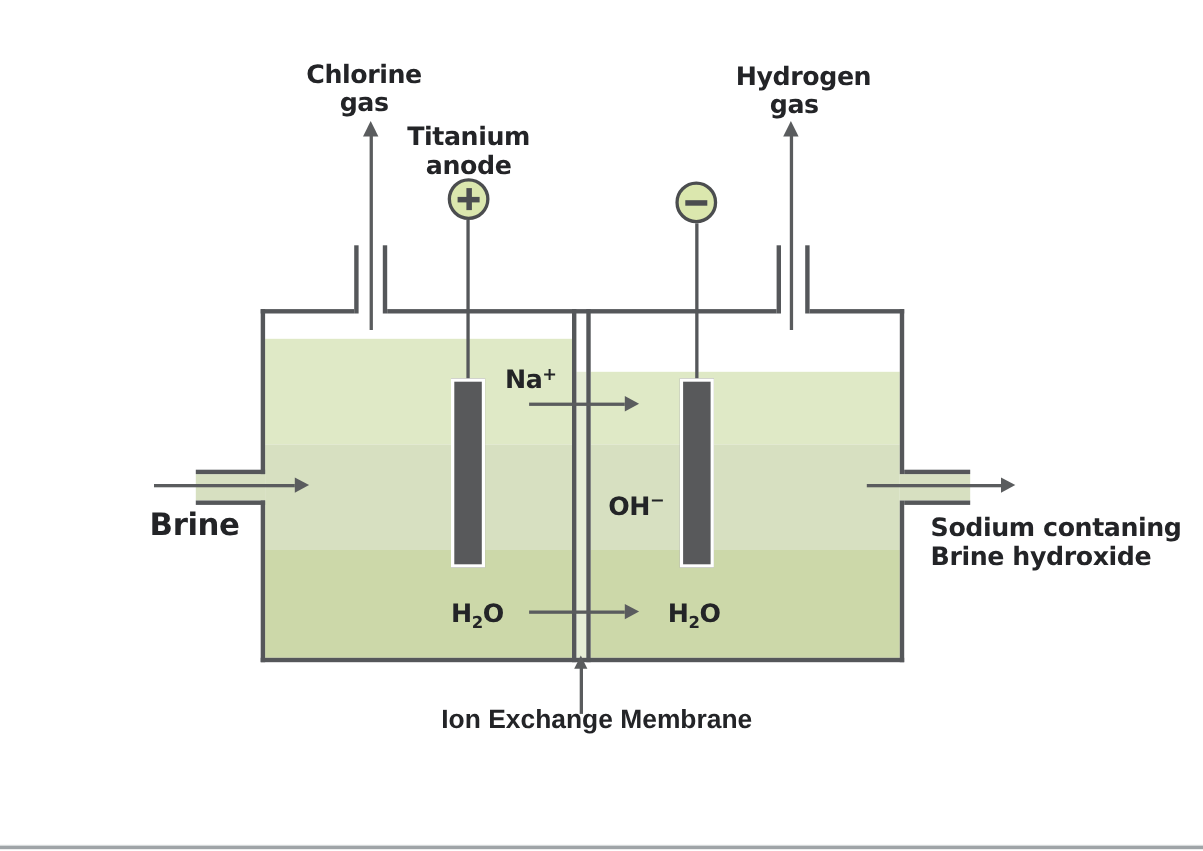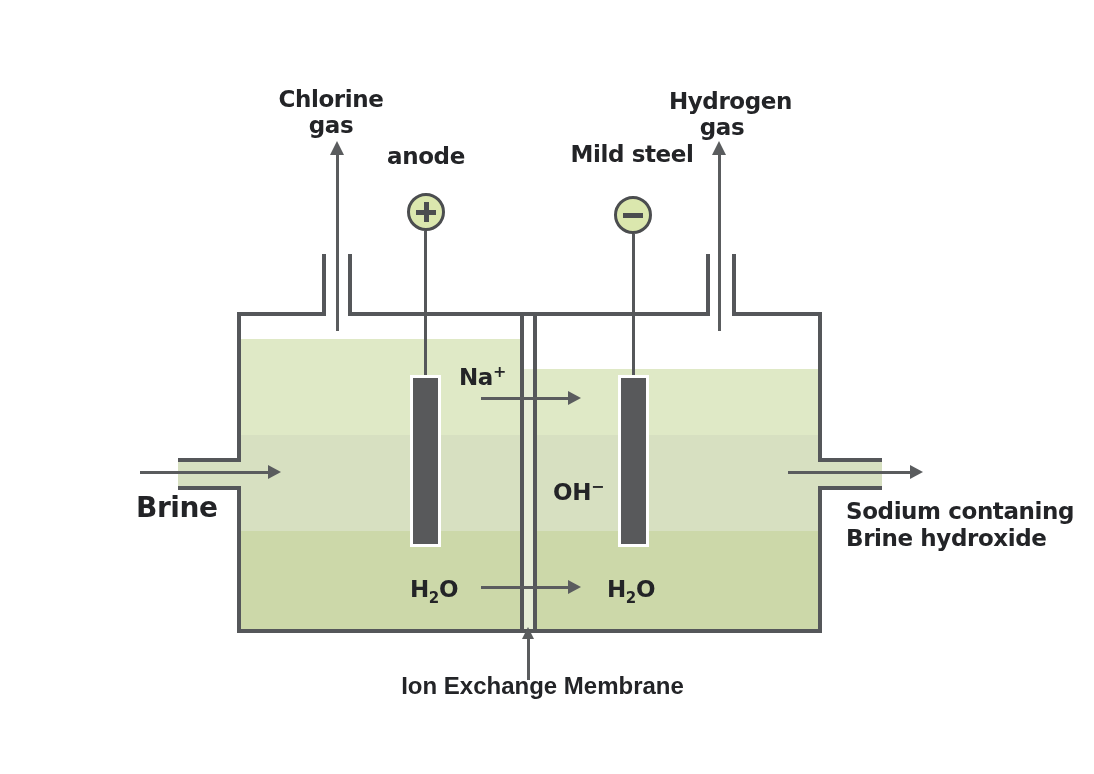--- a/index.html
+++ b/index.html
@@ -1,20 +1,20 @@
 <!DOCTYPE html>
 <html><head>
 <meta charset="utf-8">
 <style>
   html,body{margin:0;padding:0;background:#fff;}
   #canvas{
     position:relative;width:1094px;height:774px;background:#ffffff;overflow:hidden;
     font-family:"DejaVu Sans","Liberation Sans",sans-serif;color:#232427;
   }
-  .abs{position:absolute;margin-top:31px;}
+  .abs{position:absolute;}
   
   .band-top{background:#dfe9c6;}
   .band-mid{background:#d7e0c1;}
   .band-bot{background:#ccd8a9;}
   .membrane-strip{background:#e6edd6;}
   .pipe-fill{background:#d7e0c1;}
   
   .wall{background:#55575a;}
   
   .electrode{background:#58595b;border:3px solid #ffffff;}
@@ -121,25 +121,25 @@
 
   <div class="abs shaft-v" style="left:527px;top:607px;height:42px;"></div>
   <div class="abs" style="left:522px;top:596px;width:0;height:0;border-left:6px solid transparent;border-right:6px solid transparent;border-bottom:12px solid #5a5c5e;"></div>
 
   <div class="abs lbl lbl-center" style="left:261px;top:55px;width:140px;">
     <span style="display:block;">Chlorine</span>
     <span style="display:block;">gas</span>
   </div>
 
   <div class="abs lbl lbl-center" style="left:356px;top:112px;width:140px;">
+    <span style="display:block;">Titanium</span>
     <span style="display:block;">anode</span>
   </div>
 
   <div class="abs lbl lbl-center" style="left:558px;top:110px;width:148px;">
-    <span style="display:block;">Mild steel</span>
   </div>
 
   <div class="abs lbl lbl-center" style="left:652px;top:57px;width:140px;">
     <span style="display:block;text-align:right;">Hydrogen</span>
     <span style="display:block;">gas</span>
   </div>
 
   <div class="abs lbl" style="left:136px;top:464px;font-size:28px;">
     <span>Brine</span>
   </div>

